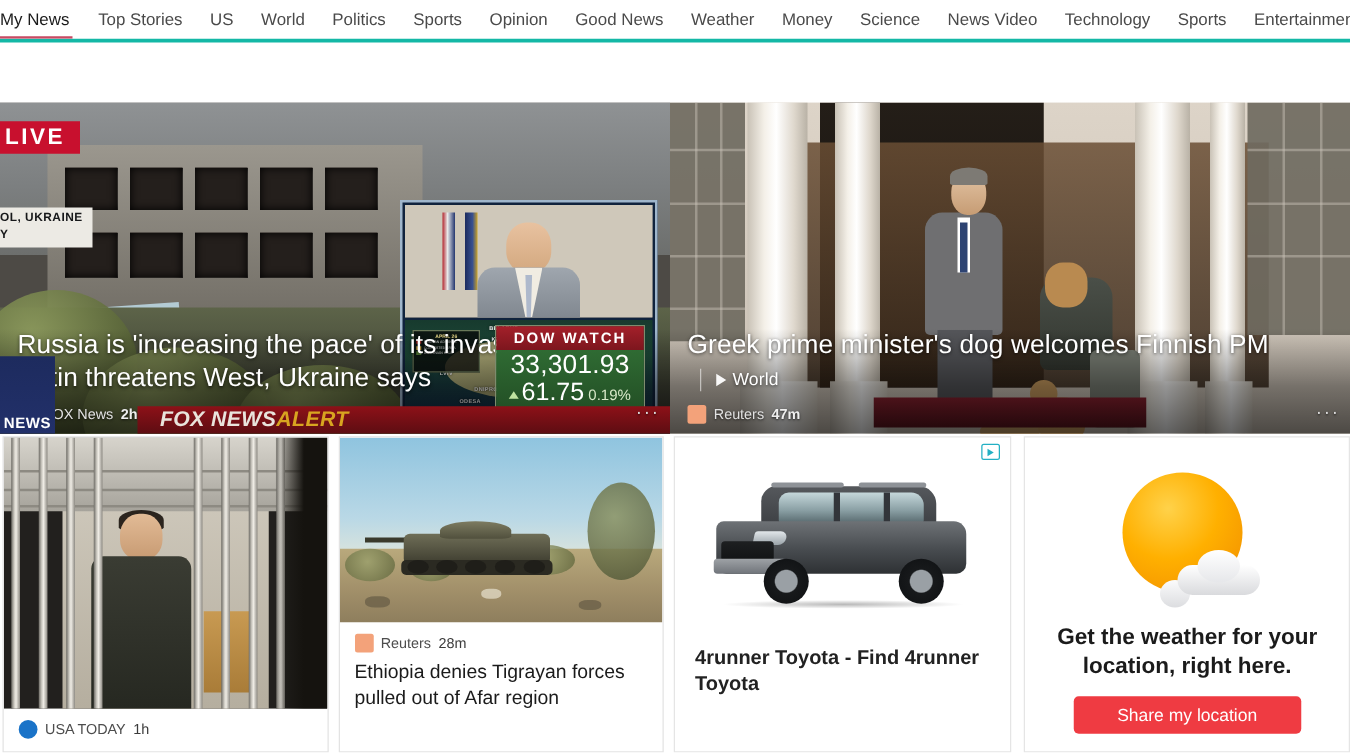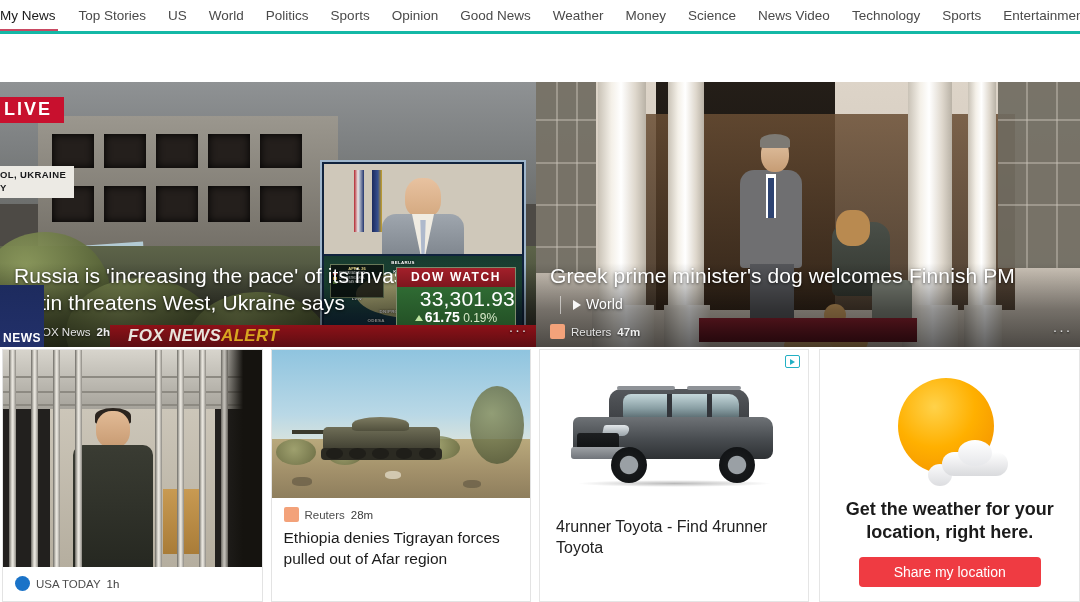--- a/index.html
+++ b/index.html
@@ -199,23 +199,23 @@
   }
   .dow-h {
     background: linear-gradient(180deg,#a3202a 0%,#7d161e 100%);
     color:#fff; font-weight:800; font-size:12px; letter-spacing:1.6px;
     text-align:center; padding:2px 0 2.5px;
   }
   .dow-b {
     background: linear-gradient(180deg,#2f6b33 0%,#234f25 100%);
     text-align:center; padding:1px 0 3px;
   }
-  .dow-v { color:#fff; font-size:21px; font-weight:400; letter-spacing:.2px; line-height:1.05;text-align:right;}
+  .dow-v { color:#fff; font-size:21px; font-weight:400; letter-spacing:.2px; line-height:1.05;}
   .dow-c { color:#d7e8c8; font-size:12px; line-height:1.1; }
-  .dow-c b { color:#fff; font-weight:700; font-size:14px;}
+  .dow-c b { color:#fff; font-weight:400; font-size:20px;}
   .dow-tri { display:inline-block; width:0;height:0;
     border-bottom:6px solid #bfe3a0; border-left:4px solid transparent; border-right:4px solid transparent;
     margin-right:2px; vertical-align:1px;}
   .alert-bar {
     position:absolute; left:110px; right:0; bottom:0; height:22px;
     background: linear-gradient(180deg,#8d1118 0%,#5d0d12 100%);
     z-index:7; display:flex; align-items:center; padding-left:18px;
   }
   .alert-txt { font-size:17px; font-weight:800; letter-spacing:.3px; font-style:italic; }
   .alert-txt .w { color:#e9e4dc; }
@@ -251,21 +251,21 @@
   
   #bottom {
     display:flex;
     height: 255px;
     background:#fff;
     padding-top: 2px;
   }
   .col { position:relative; }
   .c1 { width:262px; margin-left:2px; }
   .c2 { width:262px; margin-left:8px; }
-  .c3 { width:272px; margin-left:8px; }
+  .c3 { width:272px; margin-left:8px;font-weight:bold; }
   .c4 { width:262px; margin-left:10px; }
 
   .card {
     background:#fff;
     border:1px solid #e3e3e3;
     height:100%;
     overflow:hidden;
     position:relative;
     cursor:pointer;
   }

